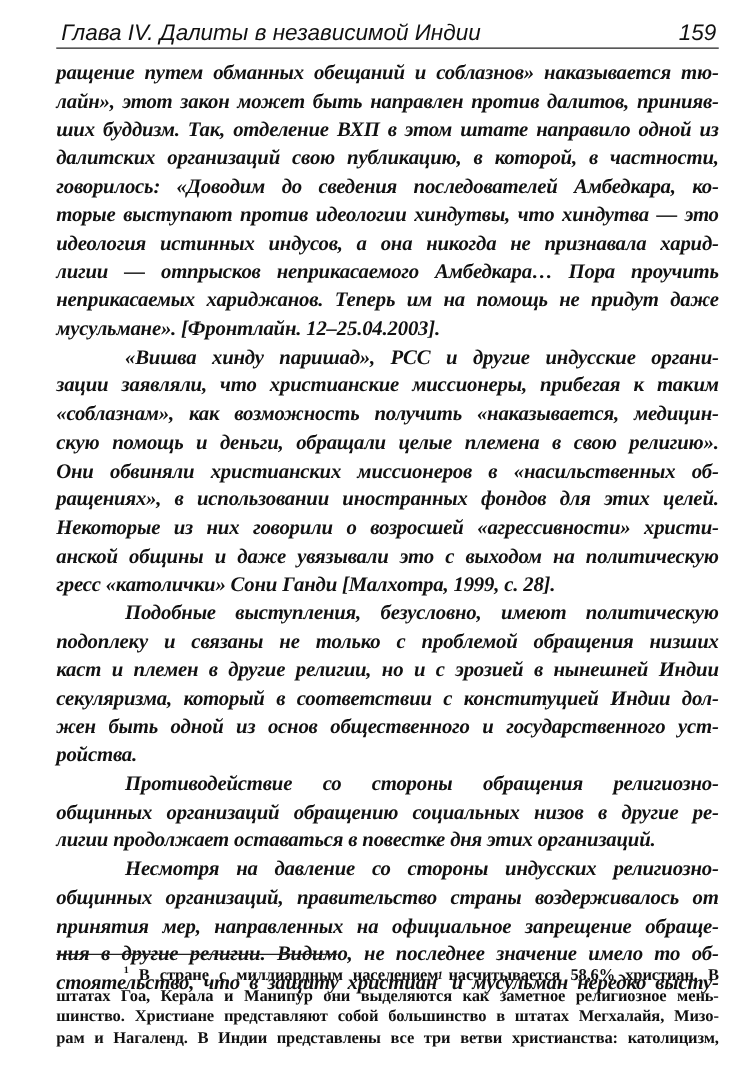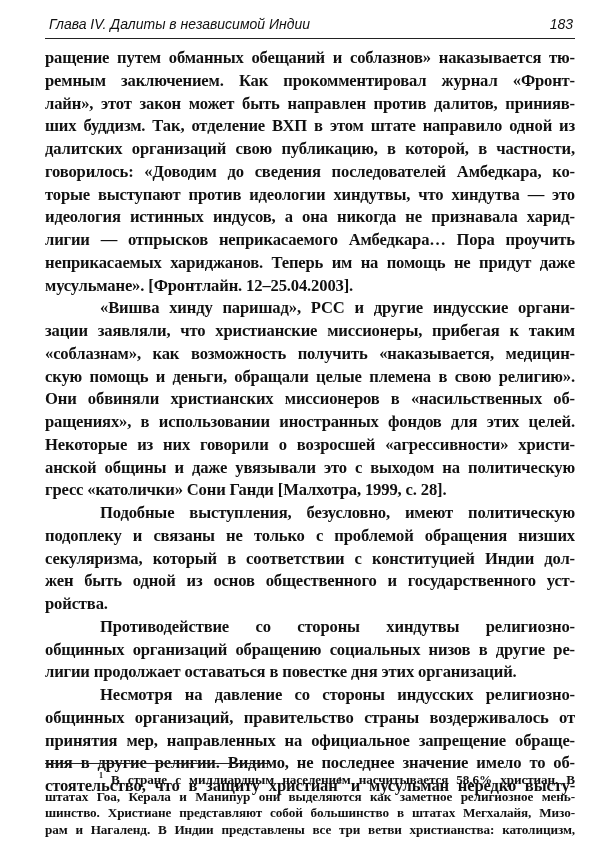--- a/index.html
+++ b/index.html
@@ -1,28 +1,28 @@
 <!DOCTYPE html>
 <html><head>
 <meta charset="utf-8">
 <style>
   html, body { margin: 0; padding: 0; background: #ffffff; }
   body { width: 600px; height: 858px; position: relative; overflow: hidden; color: #111; }
   .page { position: absolute; left: 0; top: 0; width: 600px; height: 858px; }
   .running-head {
     position: absolute; left: 45px; top: 14px; width: 530px; height: 24px;
     border-bottom: 1.3px solid #222;
-    font-family: "Liberation Sans", sans-serif; font-style: italic; font-size: 14px;
+    font-family: "Liberation Sans", sans-serif; font-style: italic; font-size: 18px;
   }
   .running-head .title { position: absolute; left: 4px; top: 2px; }
   .running-head .pagenum { position: absolute; right: 2px; top: 2px; }
   .body {
     position: absolute; left: 45px; top: 47px; width: 530px;
     font-family: "Liberation Serif", serif; font-size: 16.6px; font-weight: bold;
-    line-height: 22.75px; letter-spacing: -0.15px;
+    line-height: 22.75px; letter-spacing: -0.15px; font-style: italic;
   }
   .line { display: block; white-space: nowrap; text-align: justify; text-align-last: justify; height: 22.75px; }
   .line.last { text-align-last: left; }
   .line.indent { padding-left: 55px; }
   sup { font-size: 9px; vertical-align: 8px; line-height: 0; }
   .fn-rule { position: absolute; left: 45px; top: 763px; width: 225px; border-top: 1.3px solid #222; }
   .footnote {
     position: absolute; left: 45px; top: 772px; width: 530px;
     font-family: "Liberation Serif", serif; font-size: 13.2px; font-weight: bold;
     line-height: 16.6px; letter-spacing: -0.1px;
@@ -31,26 +31,25 @@
   .footnote .line.indent { padding-left: 54px; }
   .footnote sup { font-size: 8px; vertical-align: 6px; }
 </style>
 </head>
 <body>
 
 <div class="page">
 
   <div class="running-head">
     <span class="title">Глава IV. Далиты в независимой Индии</span>
-    <span class="pagenum">183</span>
+    <span class="pagenum">159</span>
   </div>
 
   <div class="body">
     <span class="line">ращение путем обманных обещаний и соблазнов» наказывается тю-</span>
-    <span class="line">ремным заключением. Как прокомментировал журнал «Фронт-</span>
     <span class="line">лайн», этот закон может быть направлен против далитов, принияв-</span>
     <span class="line">ших буддизм. Так, отделение ВХП в этом штате направило одной из</span>
     <span class="line">далитских организаций свою публикацию, в которой, в частности,</span>
     <span class="line">говорилось: «Доводим до сведения последователей Амбедкара, ко-</span>
     <span class="line">торые выступают против идеологии хиндутвы, что хиндутва — это</span>
     <span class="line">идеология истинных индусов, а она никогда не признавала харид-</span>
     <span class="line">лигии — отпрысков неприкасаемого Амбедкара… Пора проучить</span>
     <span class="line">неприкасаемых хариджанов. Теперь им на помощь не придут даже</span>
     <span class="line last">мусульмане». [Фронтлайн. 12–25.04.2003].</span>
 
@@ -59,25 +58,26 @@
     <span class="line">«соблазнам», как возможность получить «наказывается, медицин-</span>
     <span class="line">скую помощь и деньги, обращали целые племена в свою религию».</span>
     <span class="line">Они обвиняли христианских миссионеров в «насильственных об-</span>
     <span class="line">ращениях», в использовании иностранных фондов для этих целей.</span>
     <span class="line">Некоторые из них говорили о возросшей «агрессивности» христи-</span>
     <span class="line">анской общины и даже увязывали это с выходом на политическую</span>
     <span class="line last">гресс «католички» Сони Ганди [Малхотра, 1999, с. 28].</span>
 
     <span class="line indent">Подобные выступления, безусловно, имеют политическую</span>
     <span class="line">подоплеку и связаны не только с проблемой обращения низших</span>
+    <span class="line">каст и племен в другие религии, но и с эрозией в нынешней Индии</span>
     <span class="line">секуляризма, который в соответствии с конституцией Индии дол-</span>
     <span class="line">жен быть одной из основ общественного и государственного уст-</span>
     <span class="line last">ройства.</span>
 
-    <span class="line indent">Противодействие со стороны хиндутвы религиозно-</span>
+    <span class="line indent">Противодействие со стороны обращения религиозно-</span>
     <span class="line">общинных организаций обращению социальных низов в другие ре-</span>
     <span class="line last">лигии продолжает оставаться в повестке дня этих организаций.</span>
 
     <span class="line indent">Несмотря на давление со стороны индусских религиозно-</span>
     <span class="line">общинных организаций, правительство страны воздерживалось от</span>
     <span class="line">принятия мер, направленных на официальное запрещение обраще-</span>
     <span class="line">ния в другие религии. Видимо, не последнее значение имело то об-</span>
     <span class="line"><span>стоятельство, что в защиту христиан</span><sup>1</sup> <span>и мусульман нередко высту-</span></span>
   </div>
 

